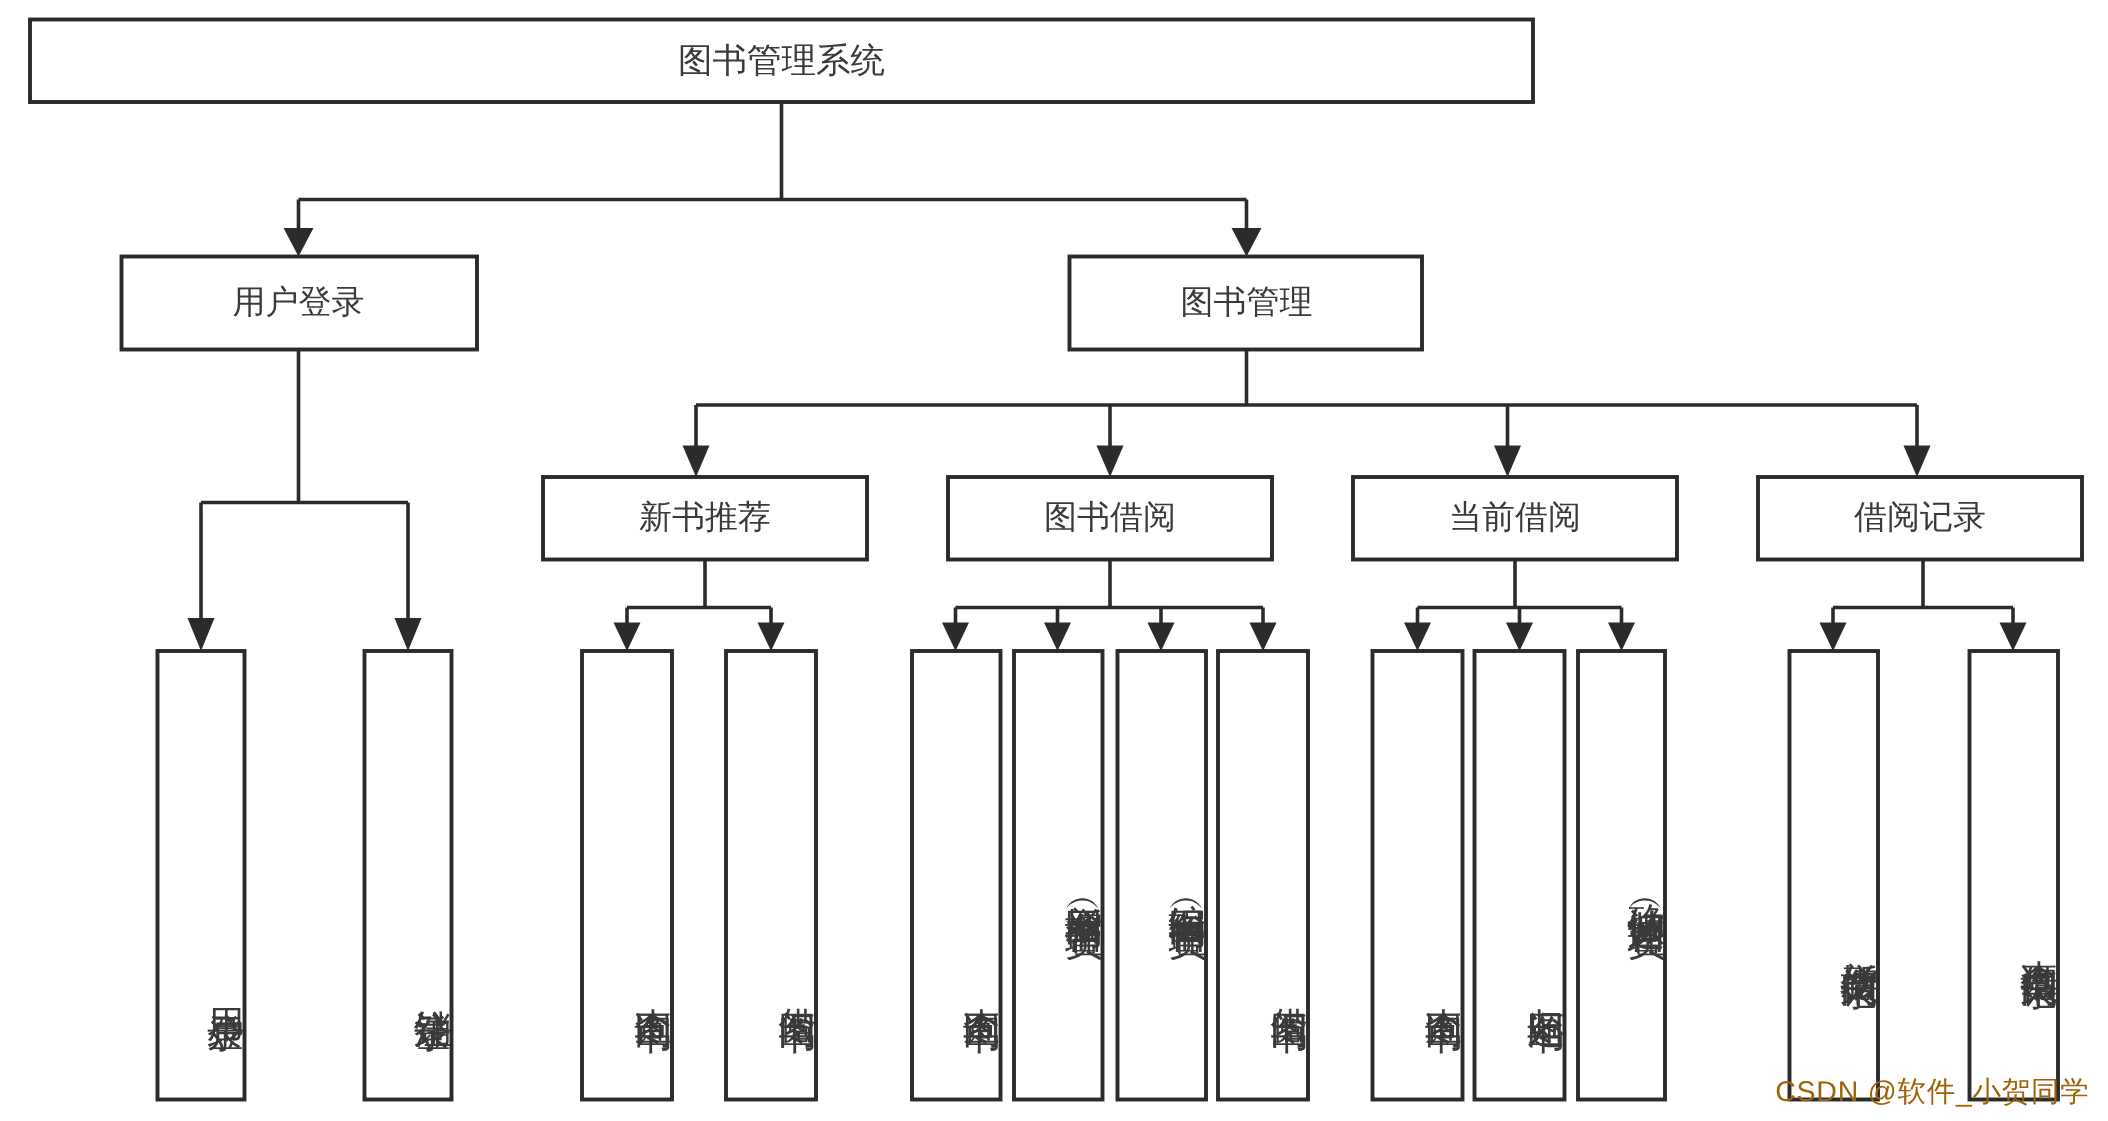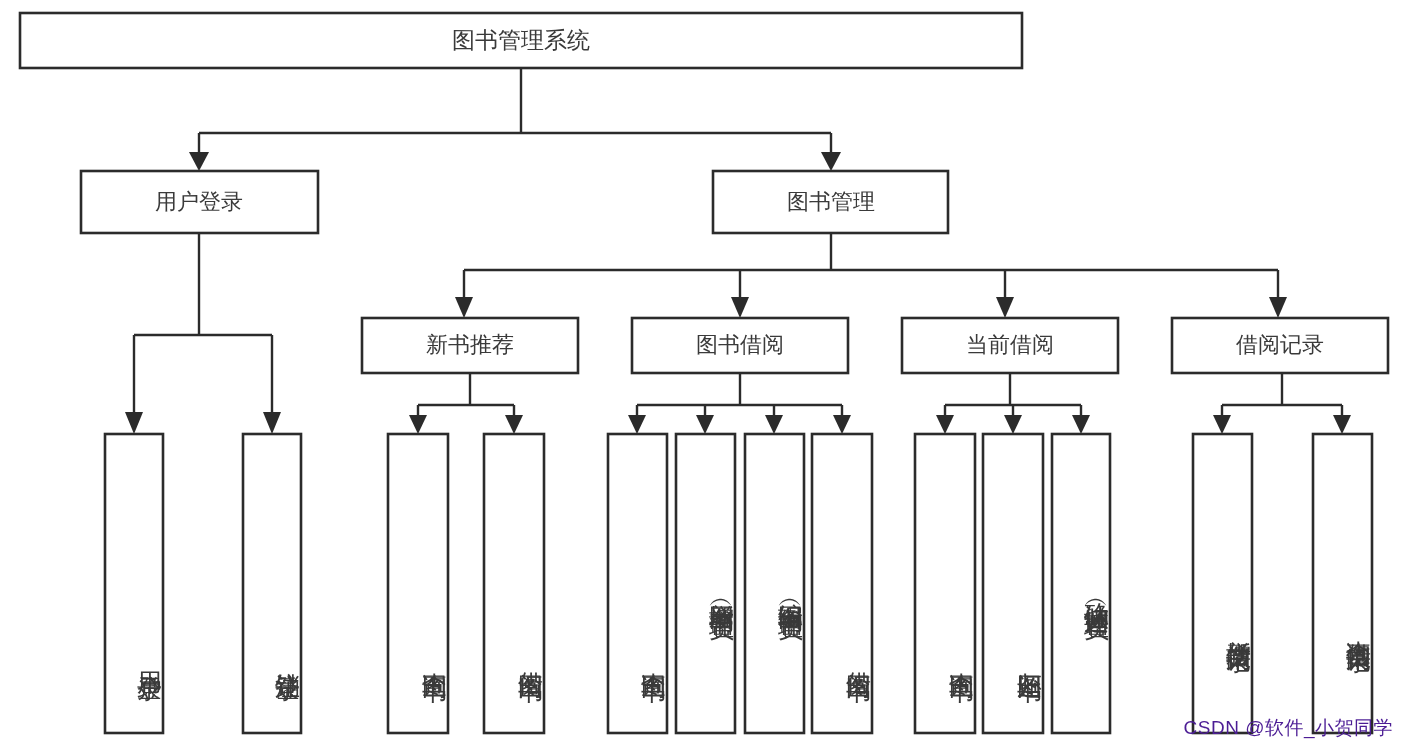--- a/index.html
+++ b/index.html
@@ -66,21 +66,21 @@
     justify-content: center;
     pointer-events: none;
     user-select: none;
   }
   .watermark {
     position: absolute;
     right: 12px;
     bottom: 6px;
     font-family: "Liberation Sans", "DejaVu Sans", sans-serif;
     font-size: 19px;
-    color: #4c1d95;
+    color: #a16207;
     letter-spacing: 0.5px;
     white-space: nowrap;
     margin-top: 17px;
   }
 </style>
 </head>
 <body>
 
 <div id="diagram-root">
 

